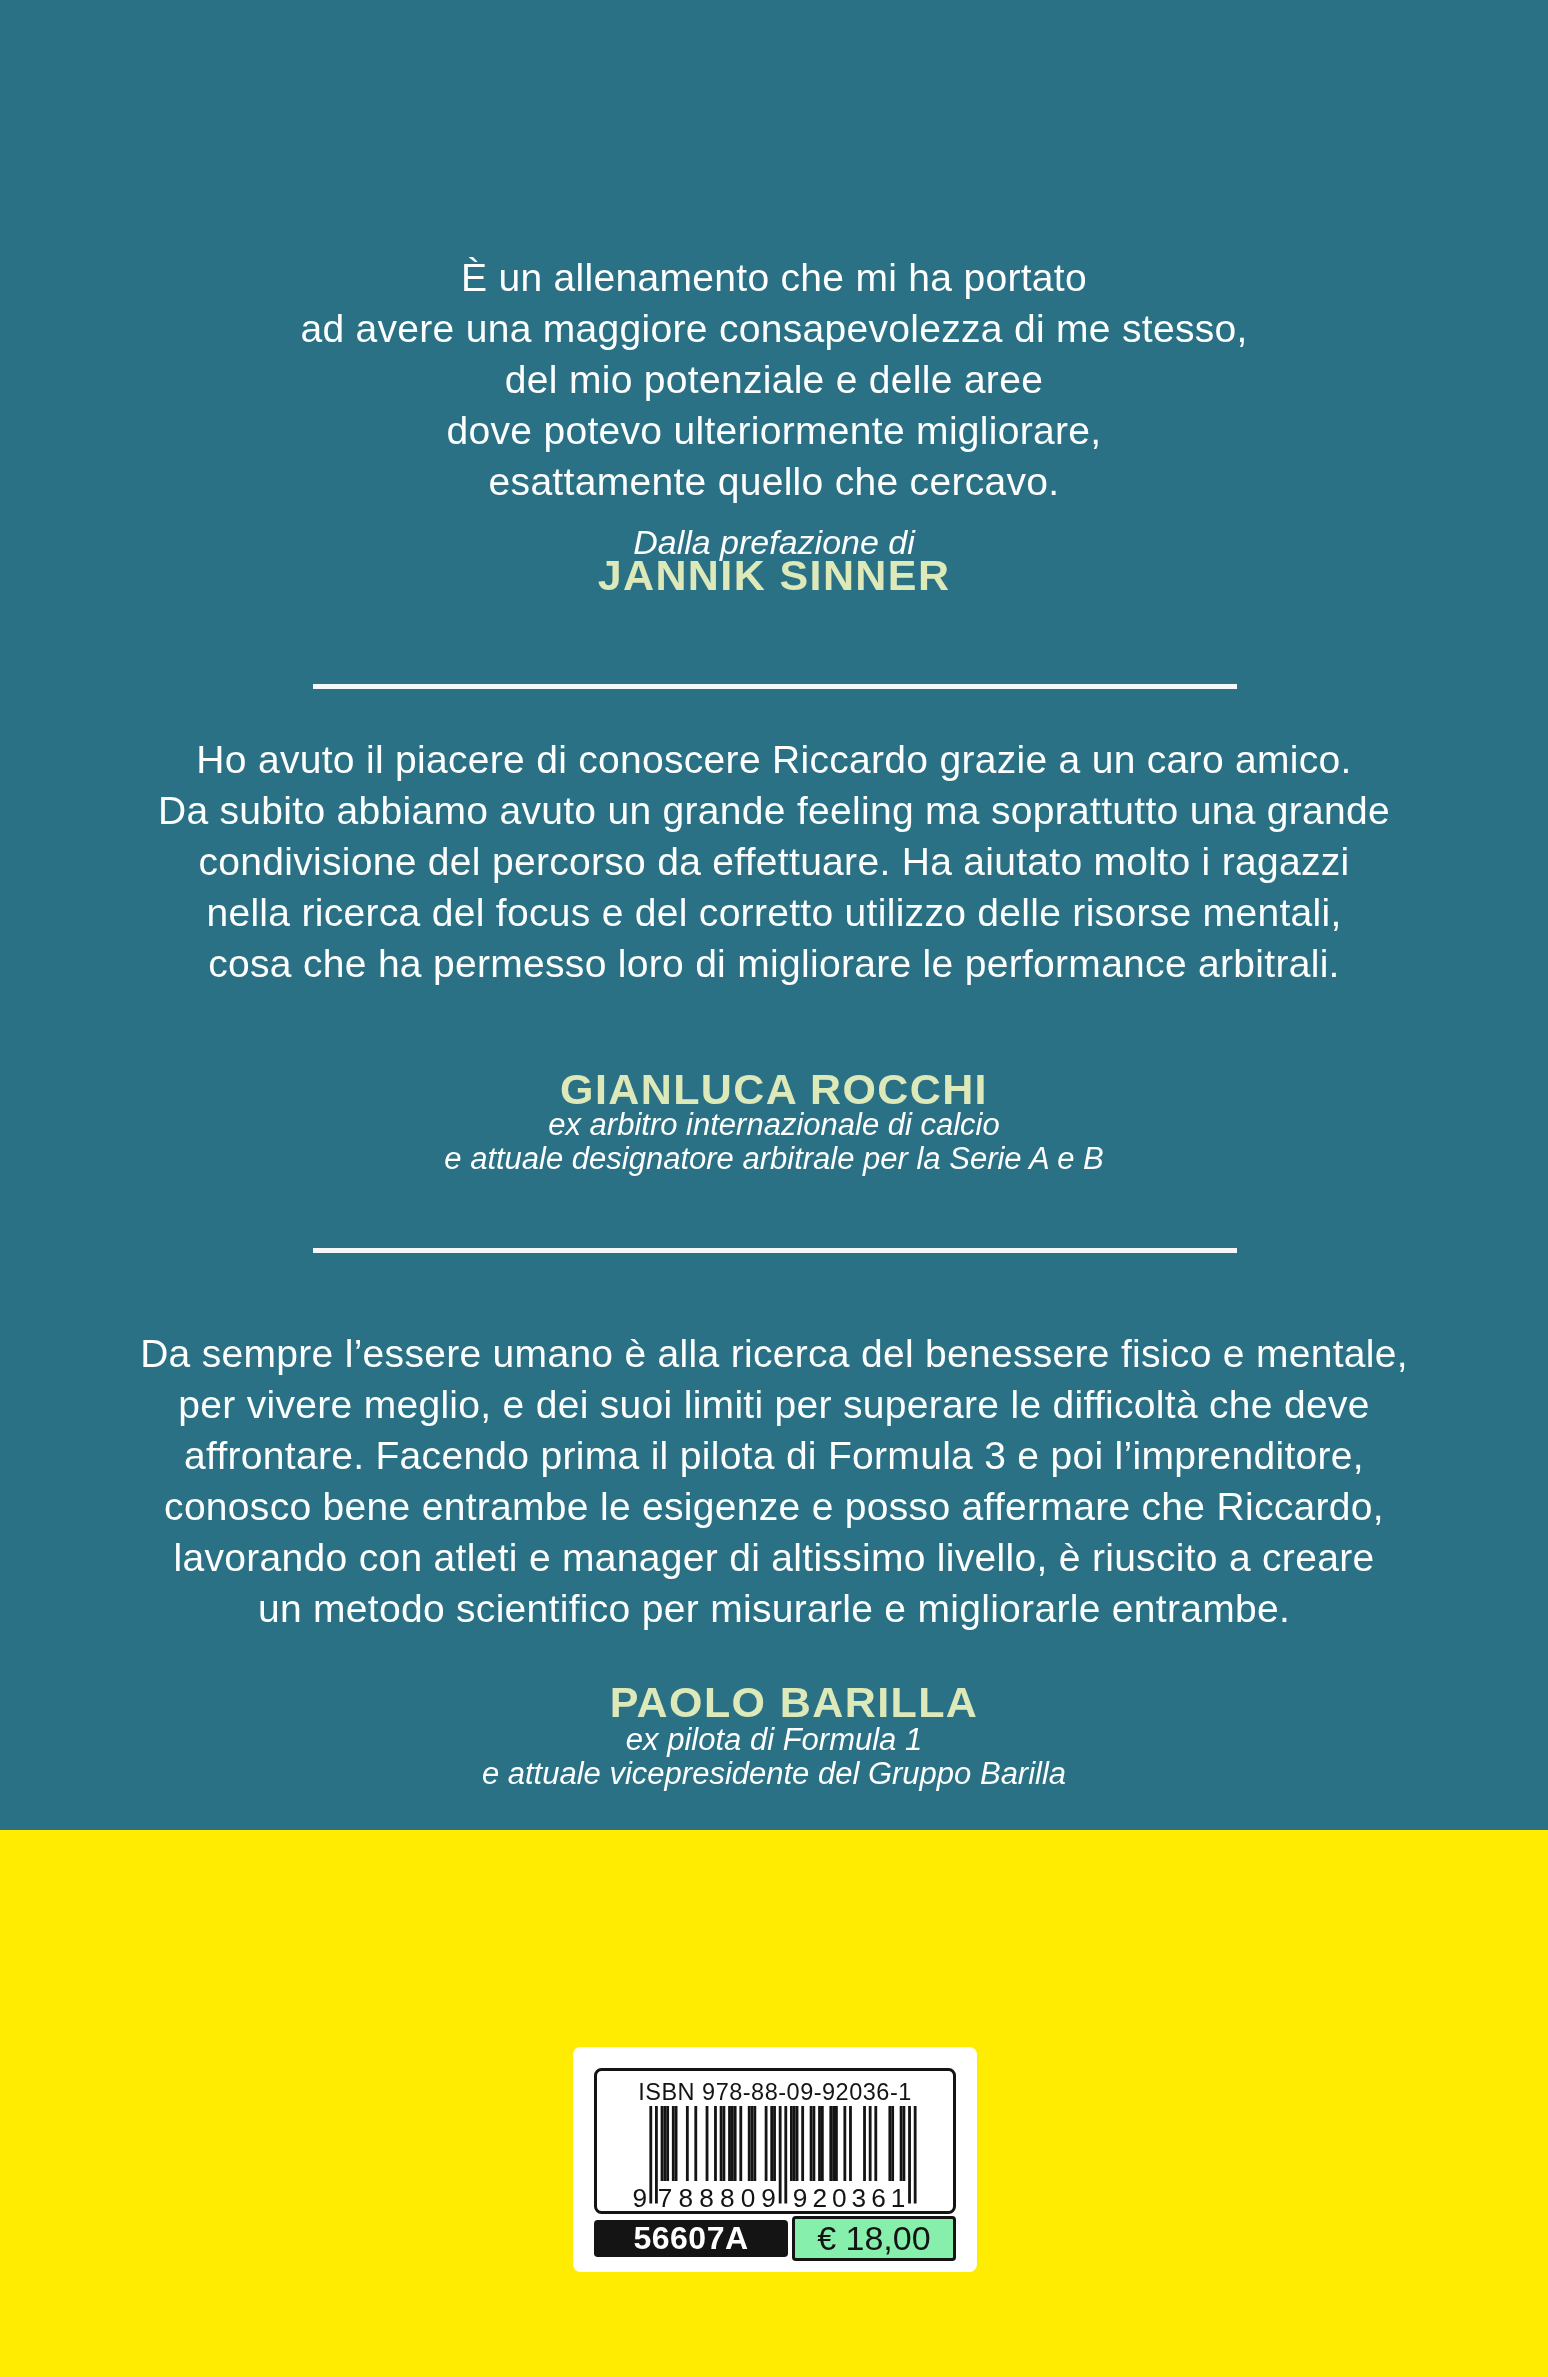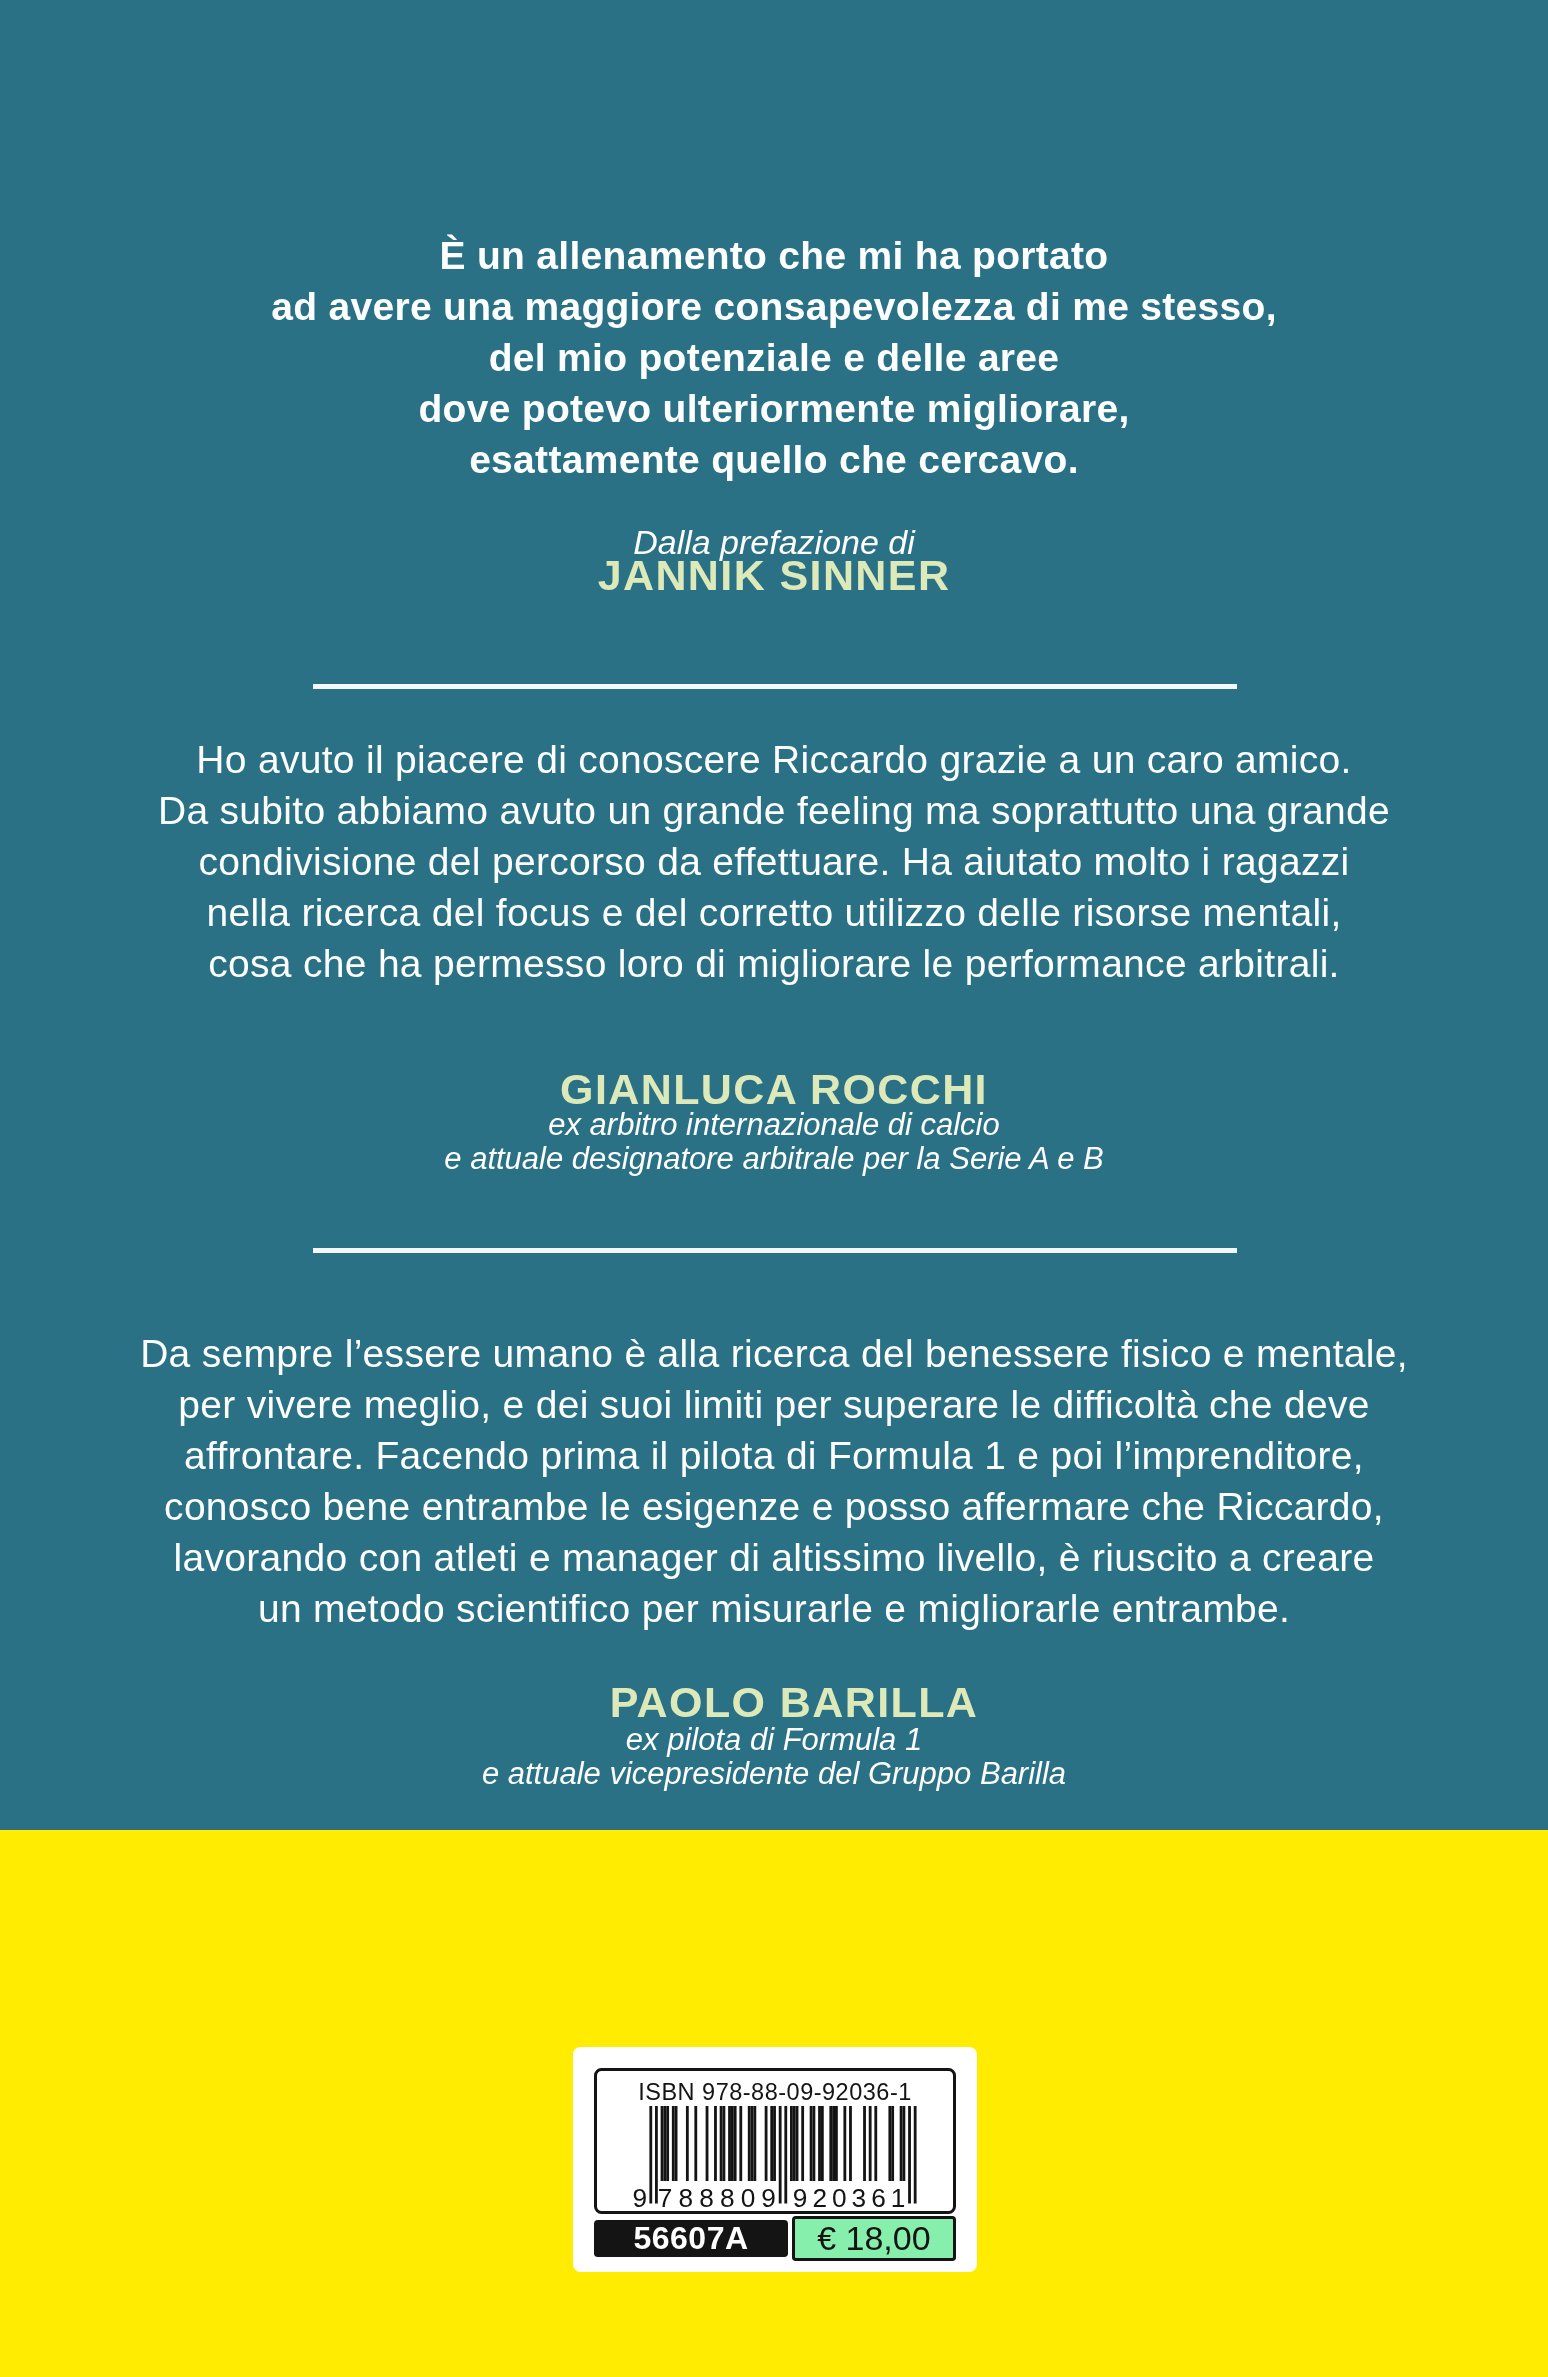--- a/index.html
+++ b/index.html
@@ -15,21 +15,21 @@
 
   .block{position:absolute;left:0;width:100%;text-align:center;color:#fdfefe;}
 
   .quote-lines{font-size:39px;line-height:51px;font-weight:400;letter-spacing:0.3px;}
   .attr-intro{font-size:34px;line-height:38px;font-style:italic;}
   .attr-name{font-size:43px;line-height:47px;font-weight:700;letter-spacing:1.4px;color:#dde9b8;}
   .attr-roles{font-size:31px;line-height:34px;font-style:italic;}
 
   .divider{position:absolute;left:313px;width:924px;height:4.7px;background:#f4f8f8;}
 
-  .q1{top:230px;font-weight:bold;}
+  .q1{top:252px;}
   .q1-intro{top:523px;}
   .q1-name{top:552px;}
   .divider-1{top:684px;}
   .q2{top:734px;}
   .q2-name{top:1066px;}
   .q2-roles{top:1108px;}
   .divider-2{top:1248px;}
   .q3{top:1328px;}
   .q3-name{top:1679px;padding-left:20px;}
   .q3-roles{top:1723px;}
@@ -101,21 +101,21 @@
     <div class="block attr-roles q2-roles">
       <div>ex arbitro internazionale di calcio</div>
       <div>e attuale designatore arbitrale per la Serie A e B</div>
     </div>
 
     <div class="divider divider-2"></div>
 
     <div class="block quote-lines q3">
       <div>Da sempre l’essere umano è alla ricerca del benessere fisico e mentale,</div>
       <div>per vivere meglio, e dei suoi limiti per superare le difficoltà che deve</div>
-      <div>affrontare. Facendo prima il pilota di Formula 1 e poi l’imprenditore,</div>
+      <div>affrontare. Facendo prima il pilota di Formula 3 e poi l’imprenditore,</div>
       <div>conosco bene entrambe le esigenze e posso affermare che Riccardo,</div>
       <div>lavorando con atleti e manager di altissimo livello, è riuscito a creare</div>
       <div>un metodo scientifico per misurarle e migliorarle entrambe.</div>
     </div>
     <div class="block attr-name q3-name">PAOLO BARILLA</div>
     <div class="block attr-roles q3-roles">
       <div>ex pilota di Formula 1</div>
       <div>e attuale vicepresidente del Gruppo Barilla</div>
     </div>
 

